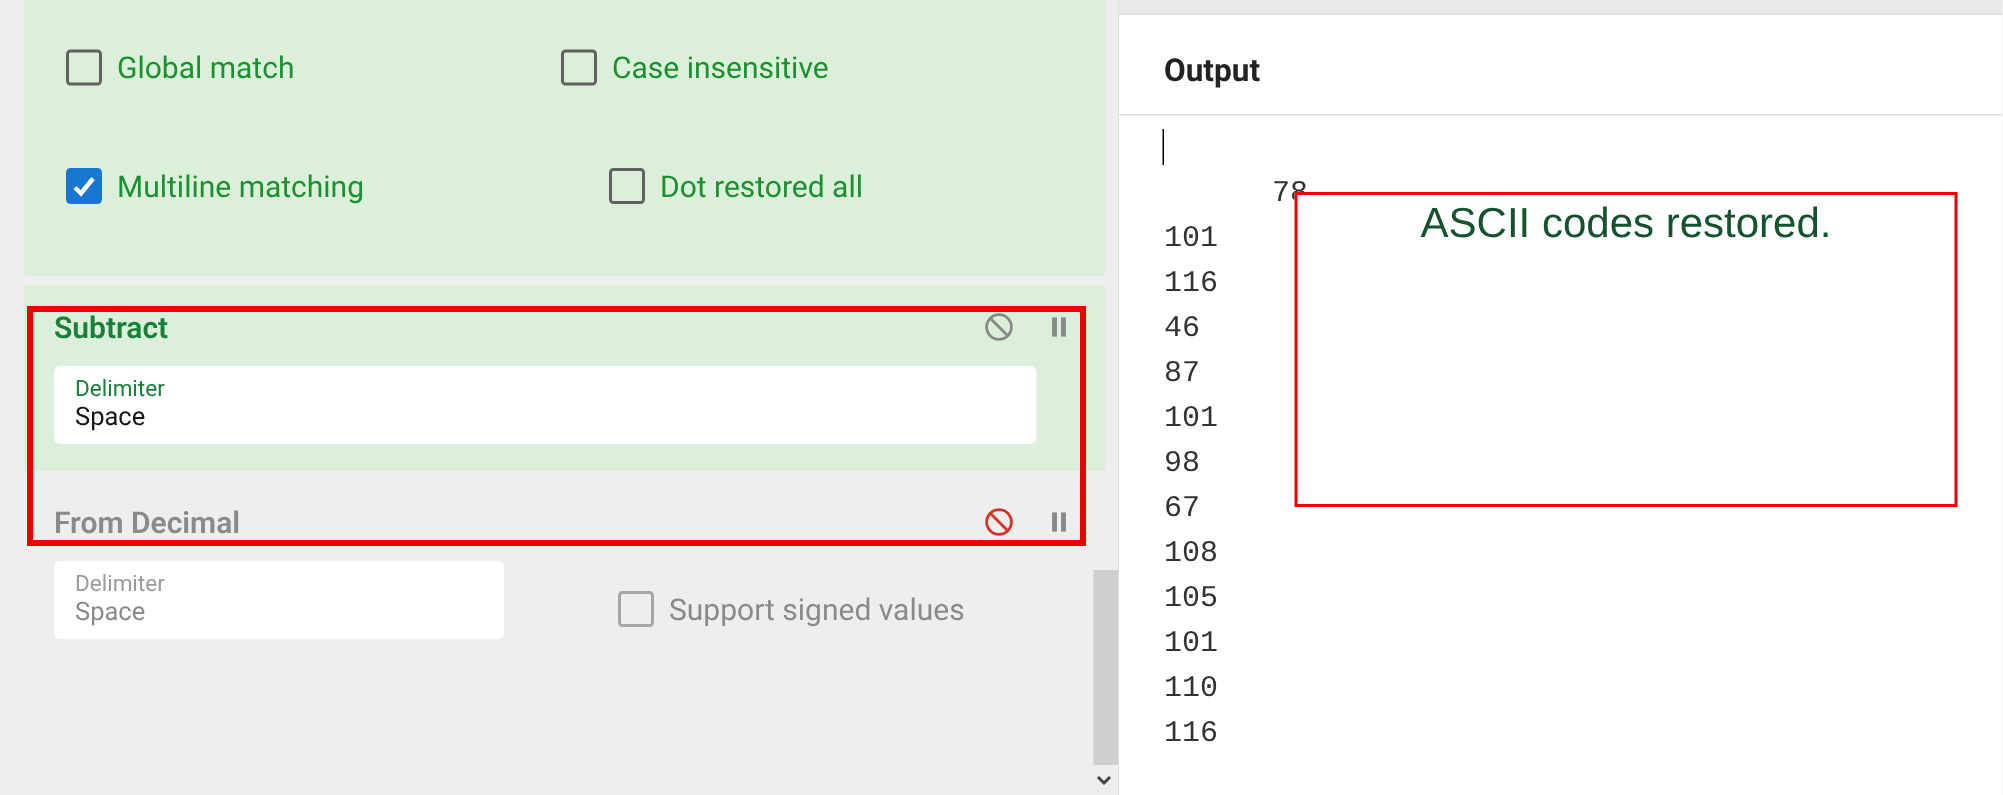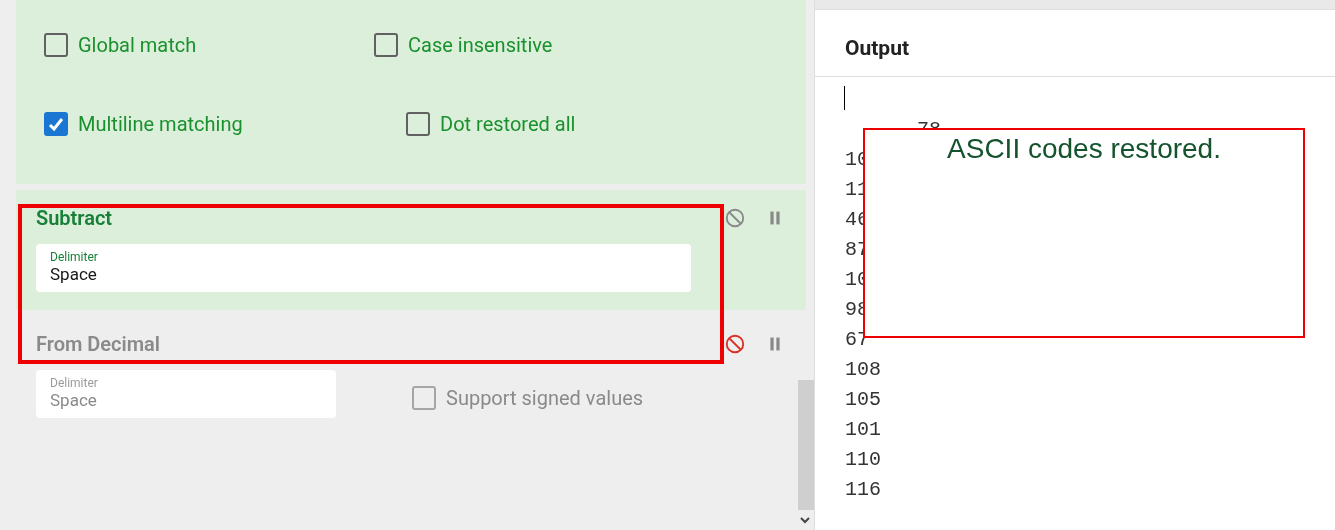--- a/index.html
+++ b/index.html
@@ -14,21 +14,21 @@
     overflow: hidden;
   }
   .app {
     display: flex;
     width: 100%;
     height: 100%;
   }
 
   
   .recipe-panel {
-    width: 814px;
+    width: 745px;
     height: 100%;
     position: relative;
     overflow-y: hidden;
     padding: 0 8px 0 16px;
     background: #eeeeee;
   }
   .op-block {
     border-radius: 2px;
     padding: 8px 20px 18px 20px;
     margin-bottom: 6px;
@@ -94,21 +94,21 @@
   
   .field {
     background: #fff;
     border-radius: 4px;
     padding: 6px 14px 8px 14px;
     width: 655px;
     margin-top: 4px;
   }
   .op-gray .field { width: 300px; }
   .field .flabel {
-    font-size: 12px;
+    font-size: 15px;
     color: #188038;
     margin-bottom: 0px;
   }
   .op-gray .field .flabel { color: #9b9b9b; }
   .field .fvalue {
     font-size: 17px;
     color: #171717;
   }
   .op-gray .field .fvalue { color: #8a8a8a; }
 

